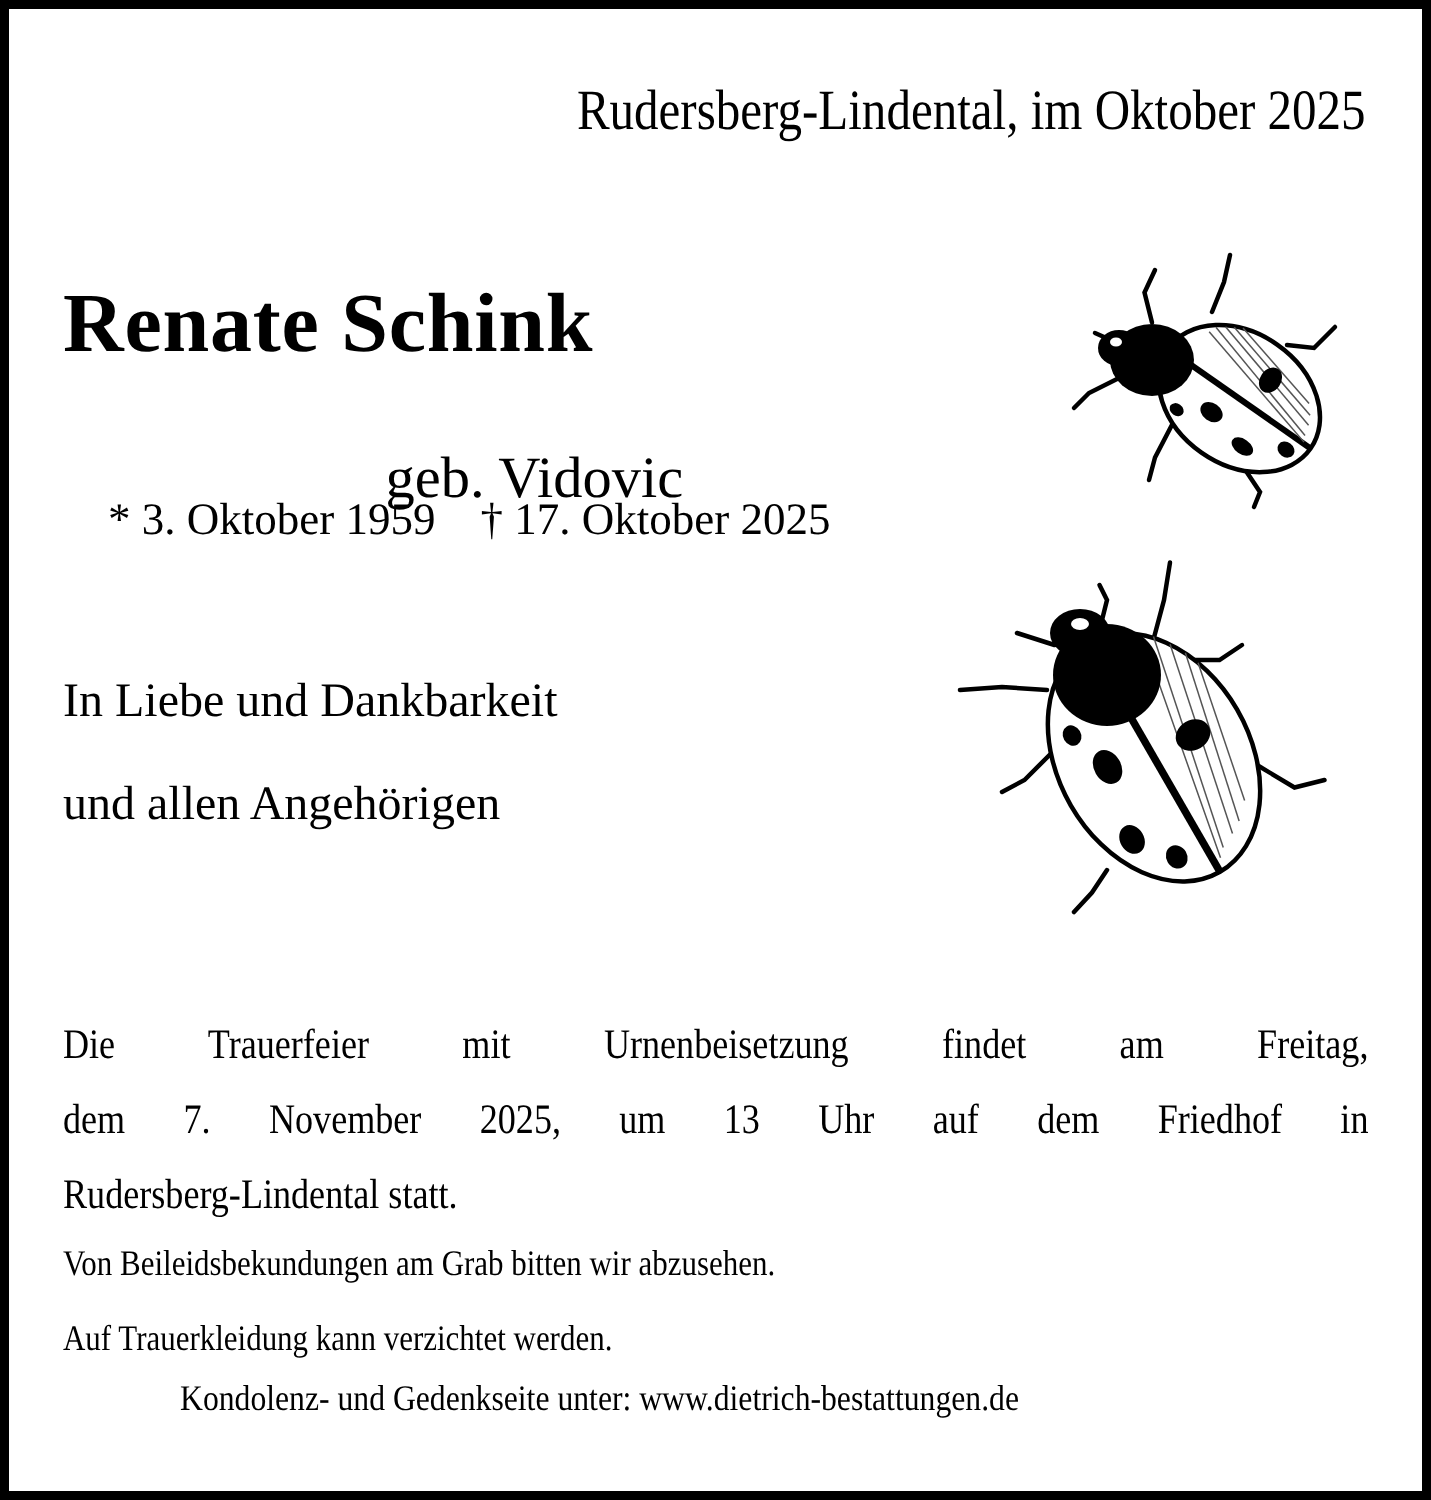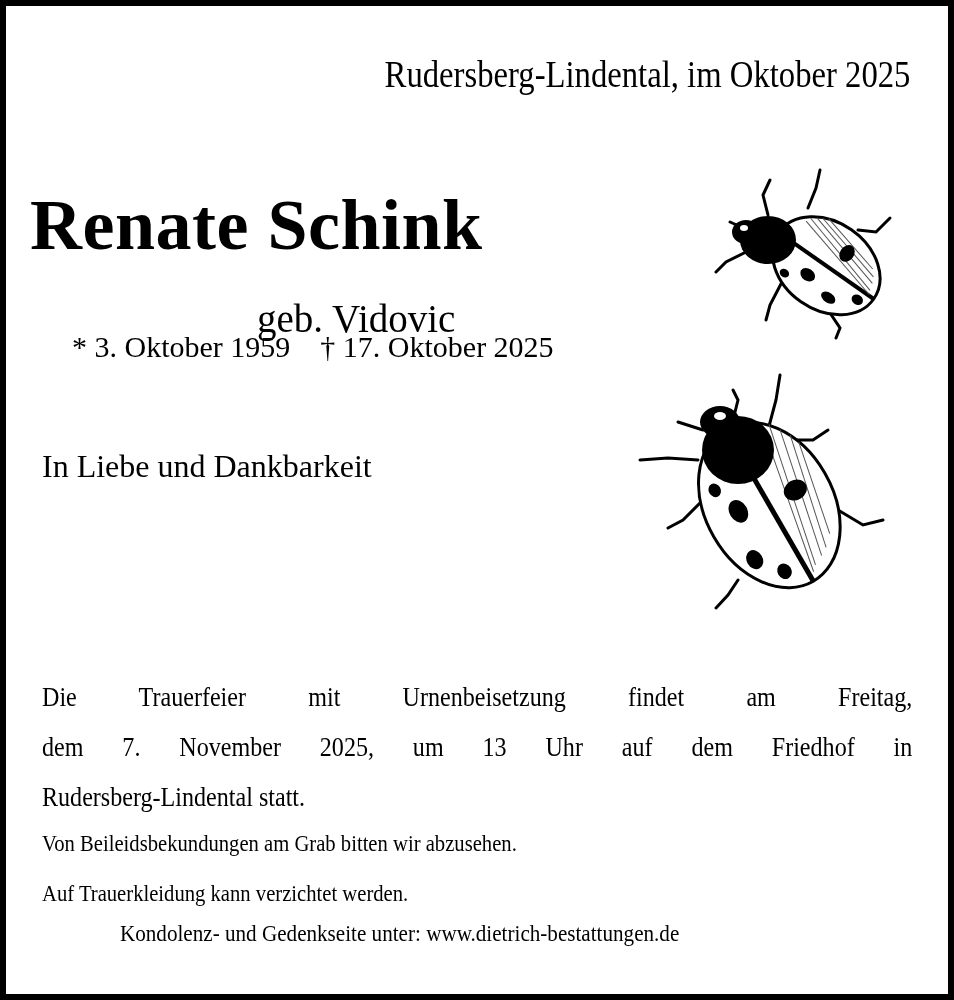--- a/index.html
+++ b/index.html
@@ -1,20 +1,20 @@
 <!DOCTYPE html>
 <html><head>
 <meta charset="utf-8">
 <style>
   html, body { margin:0; padding:0; background:#fff; }
   body { width:954px; height:1000px; position:relative; overflow:hidden; font-family:"Liberation Serif", serif; color:#000; }
   .frame { position:absolute; left:0; top:0; width:954px; height:1000px; box-sizing:border-box; border:6px solid #000; background:#fff; }
   .abs { position:absolute; white-space:nowrap; }
   .place-date { right:44px; top:52px; font-size:38px; transform:scaleX(0.86); transform-origin:right top; }
-  .name { left:30px; top:184px; font-size:72px; font-weight:bold; letter-spacing:0.5px; }
+  .name { left:42px; top:184px; font-size:56px; font-weight:bold; letter-spacing:0.5px; }
   .maiden { left:237px; top:296px; font-size:39px;margin-left:20px; }
   .dates { left:72px; top:330px; font-size:30px; }
   .dates .gap { display:inline-block; width:30px; }
   .p1 { left:42px; top:448px; font-size:32px;text-align:right; }
   .p2 { left:42px; top:513px; font-size:32px; line-height:45px; }
   .justify { left:42px; top:672px; width:870px; font-size:28px; line-height:50px; white-space:normal; transform:scaleX(1); }
   .justify .ln { display:block; text-align:justify; text-align-last:justify; transform:scaleX(0.86); transform-origin:left top; width:1012px; }
   .justify .ln.last { text-align-last:left; }
   .block2 { left:42px; top:818px; font-size:24px; line-height:50px; }
   .block2 .ln { display:block; transform:scaleX(0.86); transform-origin:left top; }
@@ -28,20 +28,21 @@
 
 <div class="abs place-date">Rudersberg-Lindental, im Oktober 2025</div>
 <div class="abs name">Renate Schink</div>
 <div class="abs maiden">geb. Vidovic</div>
 <div class="abs dates">
   <span>* 3. Oktober 1959</span><span class="gap"></span><span>† 17. Oktober 2025</span>
 </div>
 
 <div class="abs p1">In Liebe und Dankbarkeit</div>
 <div class="abs p2">
+  <div>und allen Angehörigen</div>
 </div>
 
 <div class="abs justify">
   <span class="ln">Die Trauerfeier mit Urnenbeisetzung findet am Freitag,</span>
   <span class="ln">dem 7. November 2025, um 13 Uhr auf dem Friedhof in</span>
   <span class="ln last">Rudersberg-Lindental statt.</span>
 </div>
 
 <div class="abs block2">
   <span class="ln">Von Beileidsbekundungen am Grab bitten wir abzusehen.</span>

